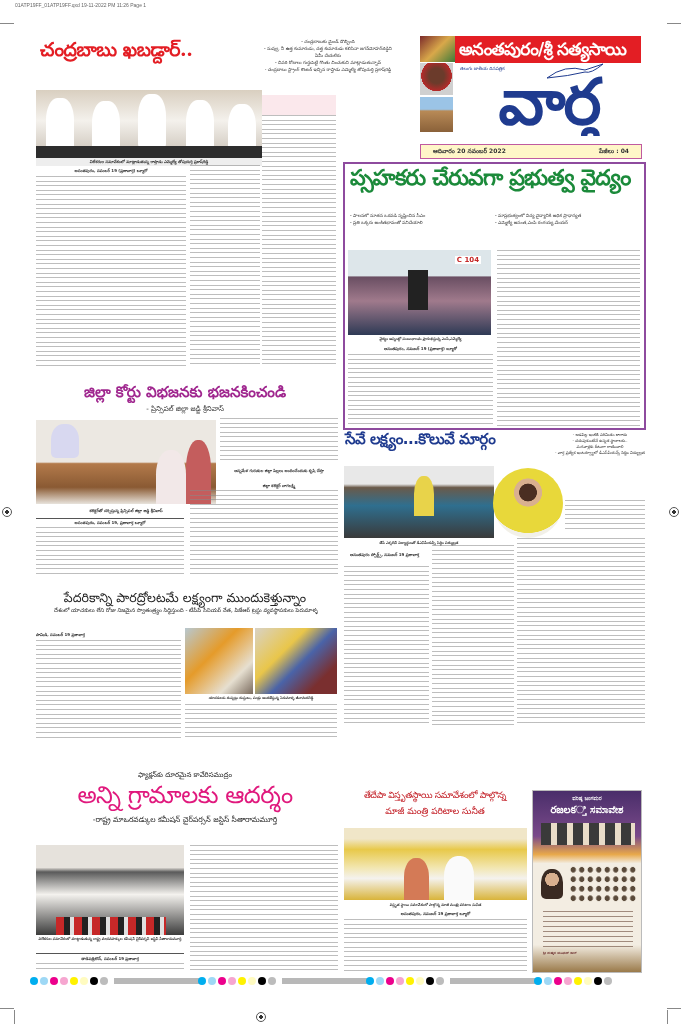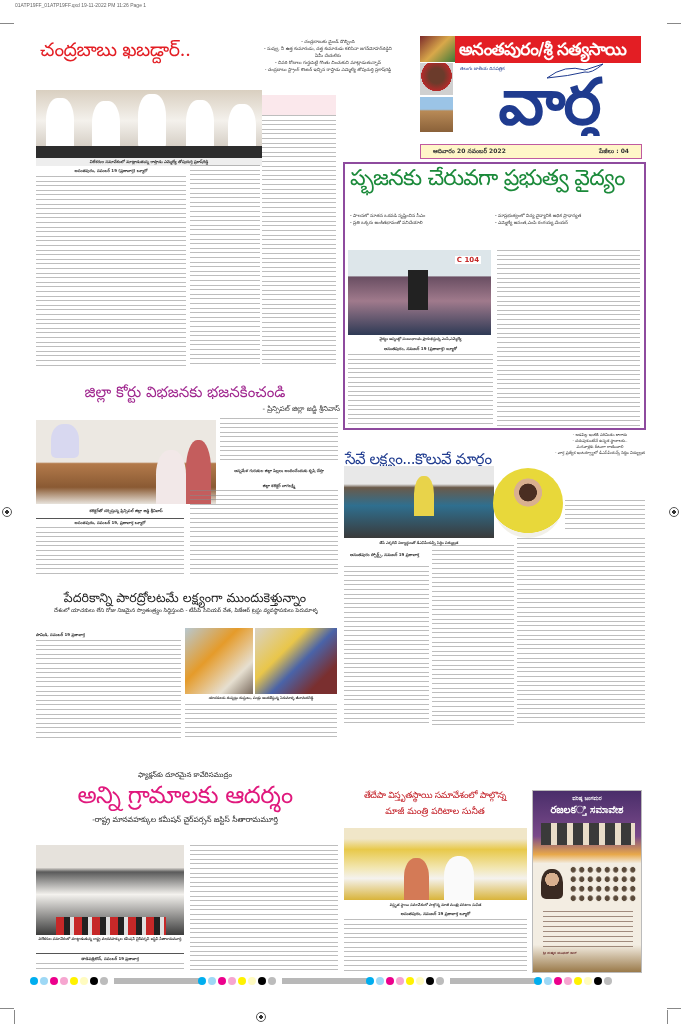--- a/index.html
+++ b/index.html
@@ -4,21 +4,21 @@
 <style>
 *{box-sizing:border-box;margin:0;padding:0}
 body{width:681px;height:1024px;background:#fff;font-family:"DejaVu Sans",sans-serif;position:relative;overflow:hidden;color:#333}
 .abs{position:absolute}
 .slug{left:15px;top:2px;font-size:5px;color:#666;font-family:"Liberation Sans",sans-serif}
 .crop{background:#888}
 .reg{width:10px;height:10px;border-radius:50%;border:1px solid #555;background:radial-gradient(circle,#333 30%,#fff 35%)}
 .photo{background:linear-gradient(135deg,#c9b9a8,#8a7566 40%,#e9e2d8 70%,#a18d7d);overflow:hidden}
 .cap{font-size:4px;color:#333;text-align:center;font-weight:bold}
 .bul{font-size:4.5px;color:#333;line-height:7px}
-h1,h2,h3{font-weight:normal}
+h1,h2,h3{font-weight:bold}
 .colorbar{display:flex;align-items:center;gap:2px}
 .dot{width:8px;height:8px;border-radius:50%}
 .gbar{height:6px;background:#b8b8b8}
 .line-fill{background:repeating-linear-gradient(180deg,#888 0 1px,transparent 1px 4.6px);opacity:.55}
 </style>
 </head>
 <body>
 
 <div class="abs slug">01ATP19FF_01ATP19FF.qxd  19-11-2022  PM 11:26  Page 1</div>
 
@@ -58,40 +58,40 @@
 <svg class="abs" style="left:545px;top:62px" width="60" height="20">
     <path d="M2 16 Q20 2 40 8 L58 2 Q46 12 40 10 Q24 14 2 16Z" fill="#fff" stroke="#1f3b8f" stroke-width="1"></path>
   </svg>
 <div class="abs" style="left:458px;top:68px;width:182px;height:68px;color:#1f3b8f;font-size:64px;font-weight:bold;line-height:68px;text-align:center;letter-spacing:-2px;font-family:'DejaVu Sans',sans-serif;overflow:hidden">వార్త</div>
 <div class="abs" style="left:420px;top:144px;width:222px;height:15px;background:#fff6c8;border:1.5px solid #c05aa0;display:flex;justify-content:space-between;align-items:center;padding:0 12px;font-size:6px;font-weight:bold;color:#333">
   <span>ఆదివారం 20 నవంబర్ 2022</span>
   <span>పేజీలు : 04</span>
 </div>
 
 <div class="abs" style="left:343px;top:162px;width:303px;height:268px;border:2px solid #8e4b9e"></div>
-<h2 class="abs" style="left:350px;top:165px;width:290px;font-size:22px;color:#1b8a3a;letter-spacing:-.8px;white-space:nowrap;overflow:hidden">ప్భజనకు చేరువగా ప్రభుత్వ వైద్యం</h2>
+<h2 class="abs" style="left:350px;top:165px;width:290px;font-size:22px;color:#1b8a3a;letter-spacing:-.8px;white-space:nowrap;overflow:hidden">ప్సహకరు చేరువగా ప్రభుత్వ వైద్యం</h2>
 <div class="abs" style="left:350px;top:212px;width:140px">
   <div class="bul">- పాలనలో నూతన ఒరవడి సృష్టించిన సీఎం</div>
   <div class="bul">- ప్రతి ఒక్కరు అంకితభావంతో పనిచేయాలి</div>
 </div>
 <div class="abs" style="left:495px;top:212px;width:145px">
   <div class="bul">- మాప్రభుత్వంలో విద్య వైద్యానికి అధిక ప్రాధాన్యత</div>
   <div class="bul">- ఎమ్మెల్యే అనంత,ఎంపి రంగయ్య,మేయర్</div>
 </div>
 <div class="abs photo" style="left:348px;top:250px;width:143px;height:85px;background:linear-gradient(180deg,#dde6ea 0 30%,#6a4f63 32%,#a07a8c 60%,#2e3a55 100%)">
   <div style="position:absolute;right:10px;top:6px;font-size:7px;color:#c62828;font-weight:bold;background:#fff;padding:0 2px">C 104</div>
   <div style="position:absolute;left:60px;top:20px;width:20px;height:40px;background:#222"></div>
 </div>
 <div class="abs cap" style="left:348px;top:337px;width:145px;font-size:3.6px">వైద్యం అన్నింట్లో సంబంధాలను ప్రారంభిస్తున్న ఎంపీ,ఎమ్మెల్యే</div>
 <div class="abs cap" style="left:348px;top:346px;width:145px">అనంతపురం, నవంబర్ 19 (ప్రజావార్త) బ్యూరో</div>
 <div class="abs line-fill" style="left:348px;top:354px;width:145px;height:72px"></div>
 <div class="abs line-fill" style="left:497px;top:250px;width:143px;height:176px"></div>
 
 <h2 class="abs" style="left:30px;top:383px;width:310px;font-size:15px;color:#a0278f;text-align:center;white-space:nowrap">జిల్లా కోర్టు విభజనకు భజనకించండి</h2>
-<div class="abs" style="left:30px;top:405px;width:310px;font-size:7px;text-align:right;color:#333">- ప్రిన్సిపల్ జిల్లా జడ్జి శ్రీనివాస్</div>
+<div class="abs" style="left:30px;top:405px;width:310px;font-size:7px;text-align:center;color:#333">- ప్రిన్సిపల్ జిల్లా జడ్జి శ్రీనివాస్</div>
 <div class="abs photo" style="left:36px;top:420px;width:180px;height:84px;background:linear-gradient(180deg,#ece8e2 0 50%,#b37a4b 52%,#8a5a33 80%,#e8e3dc 100%)">
   <div style="position:absolute;left:15px;top:4px;width:28px;height:34px;background:#d8d8f0;border-radius:45% 45% 5px 5px"></div>
   <div style="position:absolute;left:120px;top:30px;width:30px;height:54px;background:#f2e8e8;border-radius:45% 45% 0 0"></div>
   <div style="position:absolute;left:150px;top:20px;width:25px;height:64px;background:#c45d5d;border-radius:45% 45% 0 0"></div>
 </div>
 <div class="abs cap" style="left:36px;top:508px;width:180px">కలెక్టర్‌తో చర్చిస్తున్న ప్రిన్సిపల్ జిల్లా జడ్జి శ్రీనివాస్</div>
 <div class="abs line-fill" style="left:220px;top:418px;width:118px;height:46px"></div>
 <div class="abs cap" style="left:220px;top:468px;width:118px">అన్నమేళ గురుకుల జిల్లా పిల్లలు అందించేందుకు కృషి చేస్తా</div>
 <div class="abs cap" style="left:220px;top:483px;width:118px">జిల్లా కలెక్టర్ నాగలక్ష్మి</div>
 <div class="abs" style="left:36px;top:518px;width:148px;height:1px;background:#555"></div>
@@ -103,31 +103,31 @@
 <div class="abs" style="left:36px;top:606px;width:300px;font-size:5.5px;text-align:center;color:#222;line-height:8px">దేశంలో యాచకులు లేని రోజు నిజమైన స్వాతంత్ర్యం సిద్ధిస్తుంది - టీపీపి సీనియర్ నేత, పిజేఆర్ ట్రస్టు వ్యవస్థాపకులు పెరుమాళ్ళ</div>
 <div class="abs cap" style="left:36px;top:632px;width:145px;text-align:left">పామిడి, నవంబర్ 19 ప్రజావార్త</div>
 <div class="abs line-fill" style="left:36px;top:640px;width:145px;height:98px"></div>
 <div class="abs photo" style="left:185px;top:628px;width:68px;height:66px;background:linear-gradient(135deg,#b8c8d0,#e59b2a 40%,#e6dfd0 75%,#7a6b5e)"></div>
 <div class="abs photo" style="left:255px;top:628px;width:82px;height:66px;background:linear-gradient(135deg,#d9d2c4,#e9c64a 35%,#4a63a8 55%,#7a2f2f 80%)"></div>
 <div class="abs cap" style="left:185px;top:696px;width:152px;font-size:3.5px">యాచకులకు దుప్పట్లు దుస్తులు, పండ్లు అందజేస్తున్న పెరుమాళ్ళ జీవానందరెడ్డి</div>
 <div class="abs line-fill" style="left:185px;top:704px;width:152px;height:34px"></div>
 
 <div class="abs" style="left:30px;top:771px;width:310px;font-size:7px;text-align:center;color:#222">ఫ్యాక్షన్‌కు దూరమైన కావేరిసముద్రం</div>
 <h2 class="abs" style="left:30px;top:781px;width:310px;font-size:24px;color:#e0197d;text-align:center;white-space:nowrap;font-weight:normal;letter-spacing:-.5px">అన్ని గ్రామాలకు ఆదర్శం</h2>
-<div class="abs" style="left:30px;top:815px;width:310px;font-size:7.5px;text-align:center;color:#222">-రాష్ట్ర మానవహక్కుల కమీషన్ చైర్‌పర్సన్ జస్టిస్ సీతారామమూర్తి</div>
+<div class="abs" style="left:30px;top:815px;width:310px;font-size:7.5px;text-align:center;color:#222">-రాష్ట్ర మాఒరవడ్కుల కమీషన్ చైర్‌పర్సన్ జస్టిస్ సీతారామమూర్తి</div>
 <div class="abs photo" style="left:36px;top:845px;width:148px;height:90px;background:linear-gradient(180deg,#e6e2dc 0 25%,#5a5a5a 30%,#f4f2ee 55%,#3c3c3c 100%)">
   <div style="position:absolute;left:20px;bottom:0;width:110px;height:18px;background:repeating-linear-gradient(90deg,#c62828 0 8px,#222 8px 14px,#e0e0e0 14px 18px)"></div>
 </div>
 <div class="abs cap" style="left:36px;top:937px;width:148px;font-size:3.6px">విలేకరుల సమావేశంలో మాట్లాడుతున్న రాష్ట్ర మానవహక్కుల కమీషన్ చైర్‌పర్సన్ జస్టిస్ సీతారామమూర్తి</div>
 <div class="abs" style="left:36px;top:953px;width:148px;height:1px;background:#555"></div>
 <div class="abs cap" style="left:36px;top:956px;width:148px">తాడిపత్రిటౌన్, నవంబర్ 19 ప్రజావార్త</div>
 <div class="abs line-fill" style="left:36px;top:963px;width:148px;height:8px"></div>
 <div class="abs line-fill" style="left:190px;top:845px;width:148px;height:128px"></div>
 
-<h2 class="abs" style="left:345px;top:450px;width:200px;font-size:15px;color:#1f3b8f;white-space:nowrap;letter-spacing:-.5px">సేవే లక్ష్యం...కొలువే మార్గం</h2>
+<h2 class="abs" style="left:345px;top:430px;width:200px;font-size:15px;color:#1f3b8f;white-space:nowrap;letter-spacing:-.5px">సేవే లక్ష్యం...కొలువే మార్గం</h2>
 <div class="abs" style="left:555px;top:432px;width:90px;text-align:center">
   <div class="bul" style="font-size:4px;line-height:6px">- ఆడపిల్ల ఇంటికి పరిమితం కారాదు</div>
   <div class="bul" style="font-size:4px;line-height:6px">- చదువుకుంటేనే ఉన్నత స్థానాలకు..</div>
   <div class="bul" style="font-size:4px;line-height:6px">మగవాళ్లకు దీటుగా రాణించాలి</div>
   <div class="bul" style="font-size:4px;line-height:6px">- వార్త ప్రత్యేక ఇంటర్వ్యూలో డీఎస్‌పీయన్స్ సిద్దిం విద్యుల్లత</div>
 </div>
 <div class="abs photo" style="left:344px;top:466px;width:150px;height:72px;background:linear-gradient(180deg,#e8e8e8 0 25%,#6a5a4a 30%,#2f6f8f 55%,#3a3a3a 100%)">
   <div style="position:absolute;left:70px;top:10px;width:20px;height:40px;background:#e8d34a;border-radius:45% 45% 0 0"></div>
 </div>
 <div class="abs" style="left:493px;top:468px;width:70px;height:70px;border-radius:50%;background:radial-gradient(circle at 50% 35%,#4a2e22 0 15%,#d9b08f 16% 24%,#e8d83a 25% 70%,#f2f0e8 71%)"></div>

